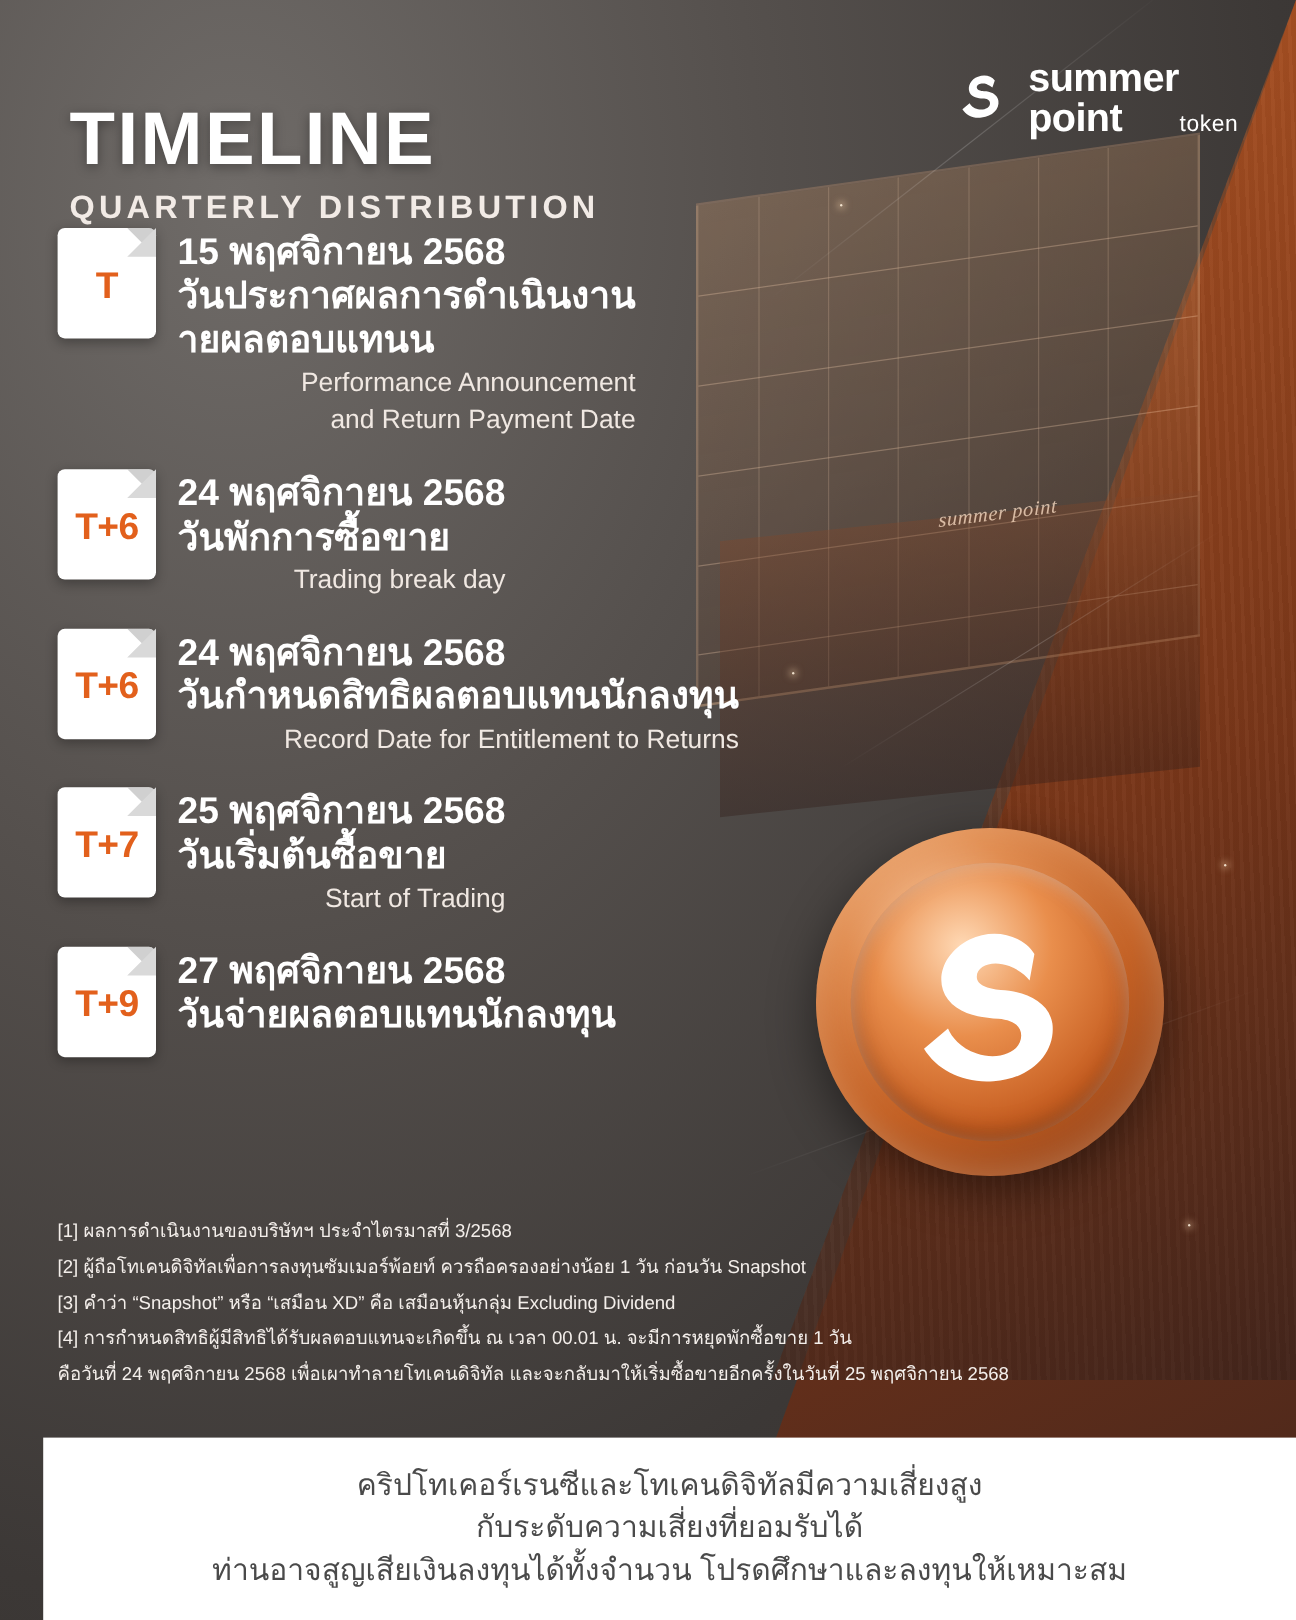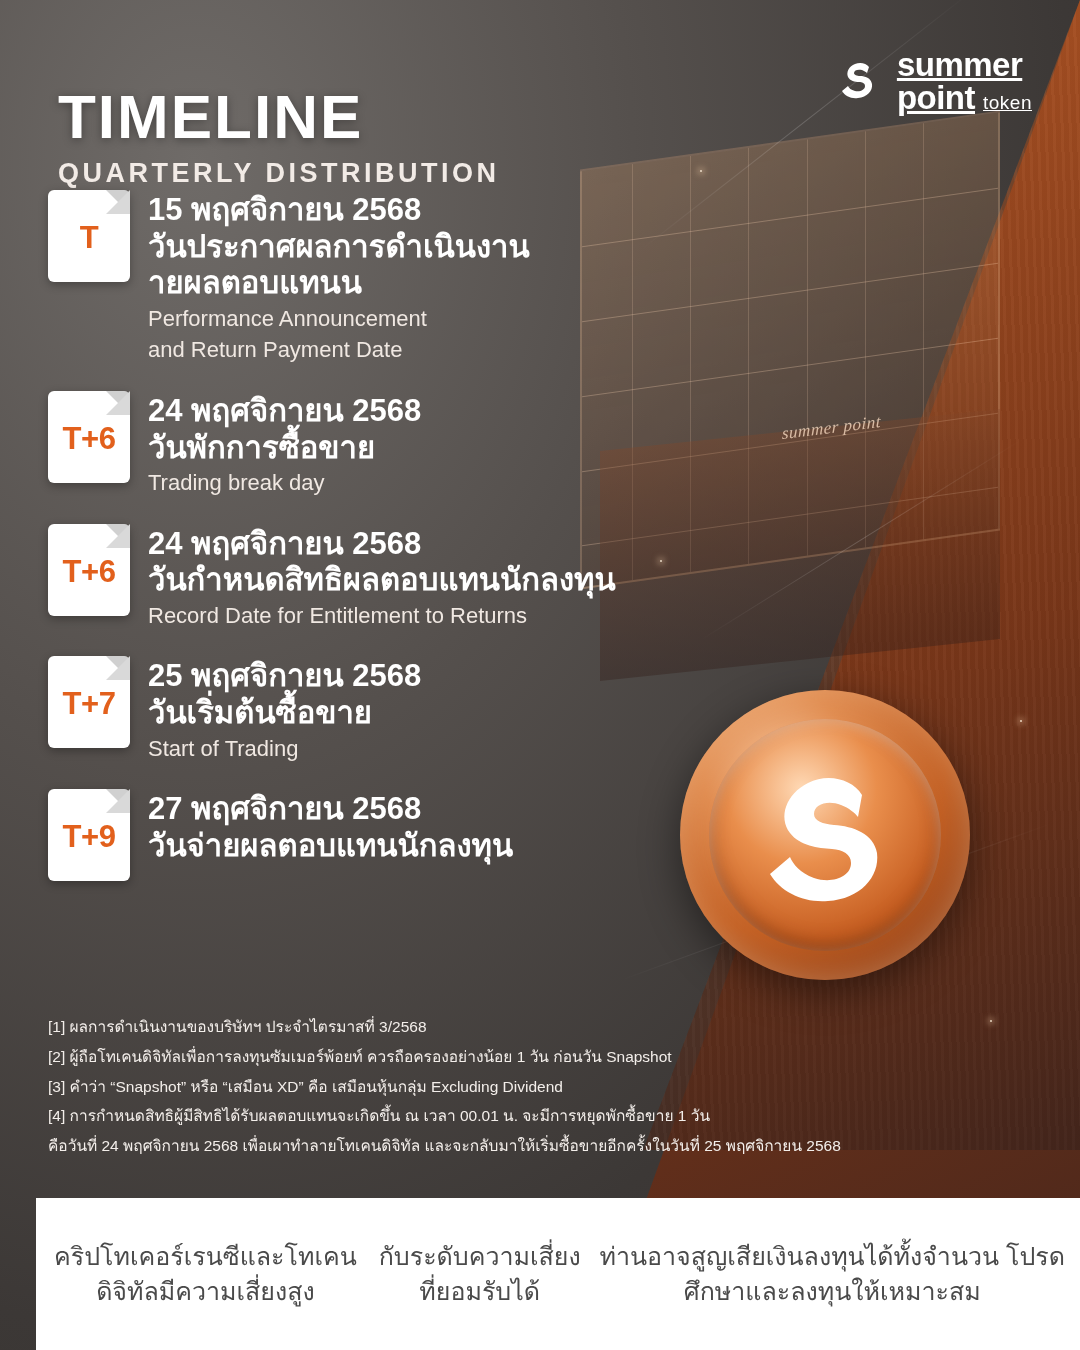--- a/index.html
+++ b/index.html
@@ -111,29 +111,29 @@
     position: absolute;
     top: 48px; right: 48px;
     display: flex;
     align-items: center;
     gap: 10px;
   }
   .logo-mark {
     width: 56px; height: 56px;
     display: flex; align-items: center; justify-content: center;
   }
-  .logo-text { color: #ffffff; line-height: 1; text-decoration: underline; }
+  .logo-text { color: #ffffff; line-height: 1; }
   .logo-line1 {
     font-size: 33px; font-weight: bold; letter-spacing: -0.5px;
   }
   .logo-line2 {
     font-size: 33px; font-weight: bold; letter-spacing: -0.5px;
     display: flex; align-items: baseline; gap: 8px;
   }
-  .logo-token { font-size: 19px; font-weight: normal; letter-spacing: 0.5px; }
+  .logo-token { font-size: 19px; font-weight: normal; letter-spacing: 0.5px; margin-left: 40px; }
 
   
   .timeline { position: absolute; top: 190px; left: 48px; width: 640px; }
   .tl-item { display: flex; margin-bottom: 26px; }
   .tl-badge {
     position: relative;
     width: 82px; height: 92px;
     flex: 0 0 82px;
     background: #ffffff;
     border-radius: 6px;
@@ -176,20 +176,21 @@
     color: #ffffff;
     font-weight: bold;
     line-height: 1.18;
   }
   .tl-en {
     font-size: 22px;
     color: #f0e8e2;
     font-weight: 300;
     line-height: 1.3;
     margin-top: 3px;
+    text-align: right;
   }
 
   
   .coin {
     position: absolute;
     top: 690px; left: 680px;
     width: 290px; height: 290px;
     border-radius: 50%;
     background: radial-gradient(circle at 35% 28%, #f7c49a 0%, #e08b4f 28%, #c25f23 58%, #8d3d16 85%, #6d2e11 100%);
     box-shadow: 0 12px 40px rgba(0,0,0,0.45), inset 0 0 30px rgba(255,220,180,0.35);
@@ -213,21 +214,21 @@
     line-height: 1.92;
   }
   .notes div { white-space: nowrap; }
 
   
   .disclaimer {
     position: absolute;
     left: 0; right: 0; bottom: 0;
     height: 152px;
     background: #ffffff;
-    display: flex; flex-direction: row;
+    display: flex; flex-direction: column;
     align-items: center; justify-content: center;
     color: #4a4a4a;
     font-size: 25px;
     line-height: 1.42;
     text-align: center;
     margin-left: 36px;
   }
 </style>
 </head>
 <body>

